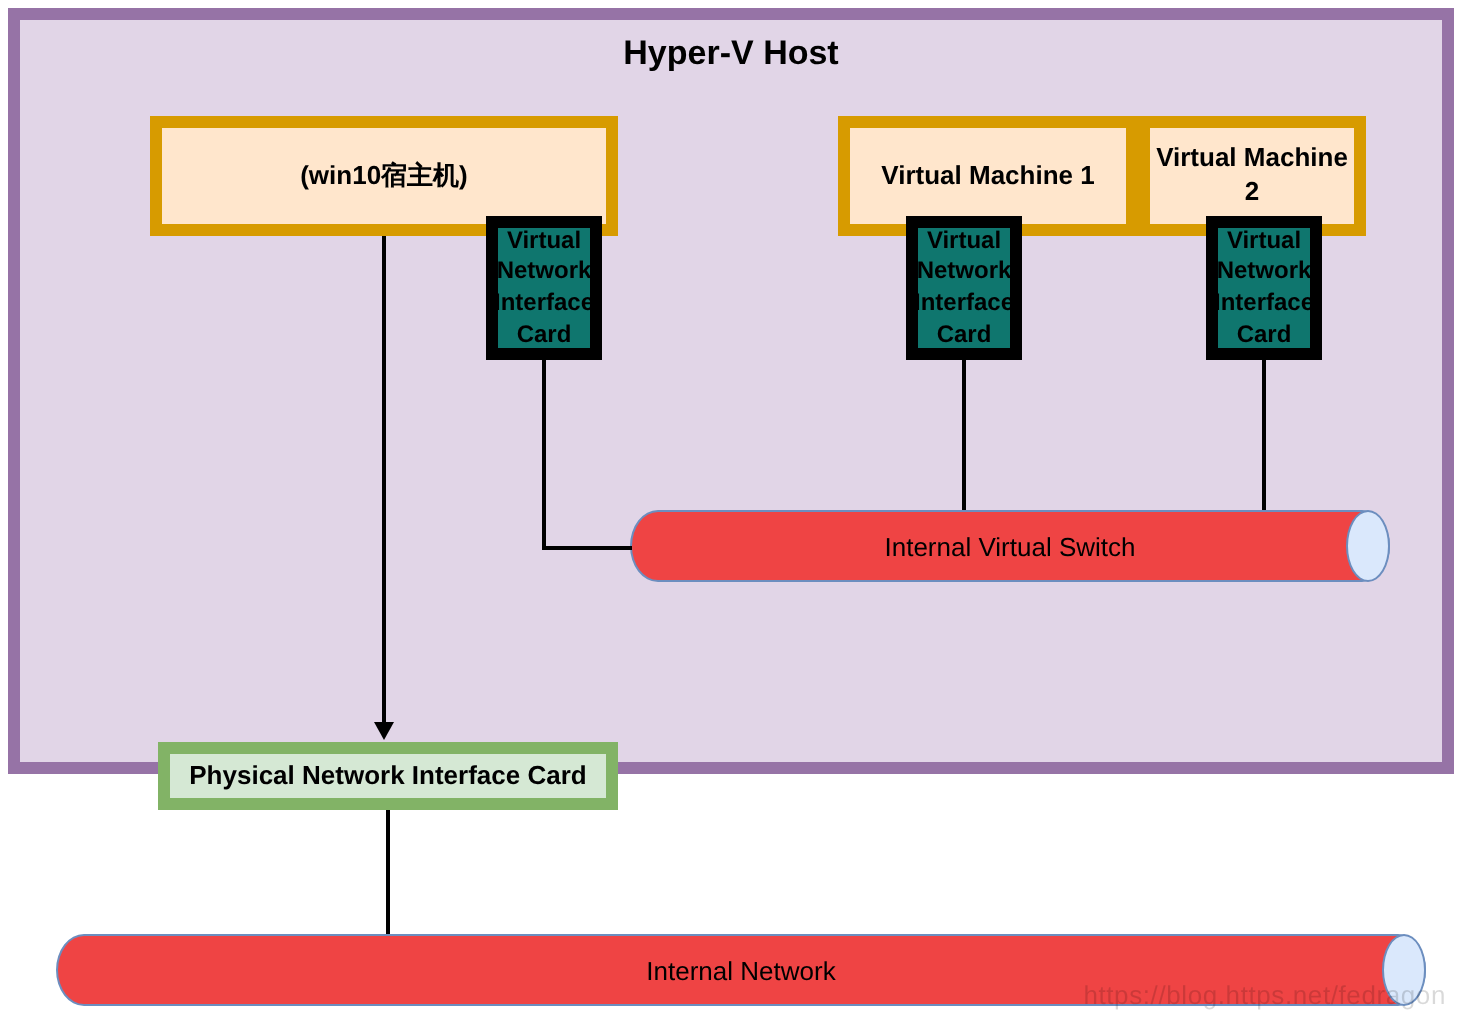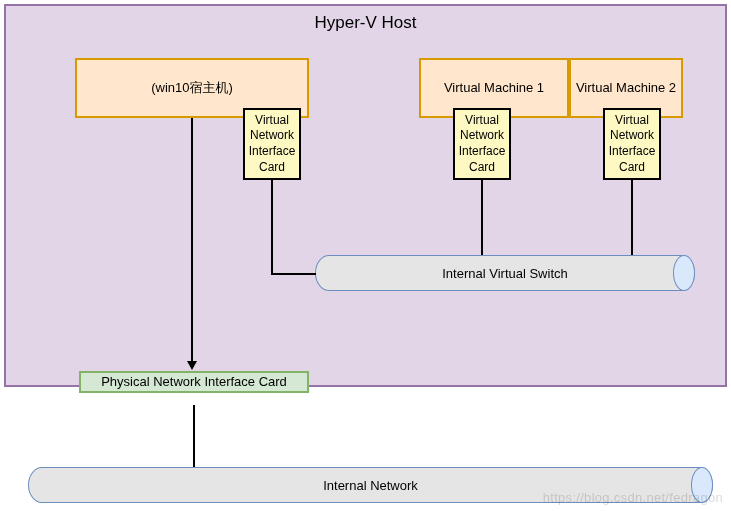--- a/index.html
+++ b/index.html
@@ -9,48 +9,49 @@
     height: 511px;
     font-family: Arial, Helvetica, sans-serif;
     font-size: 13px;
     color: #000;
     background: #fff;
     position: relative;
     overflow: hidden;
   }
   .box {
     position: absolute;
-    border: 2px solid #b91c1c;
+    border: 6px solid #b91c1c;
     box-sizing: border-box;
     text-align: center;
     display: flex;
     flex-direction: column;
     align-items: center;
     justify-content: center;
     line-height: 1.3;
+    font-weight: bold;
   }
   .host {
     background: #E1D5E7;
     border-color: #9673A6;
   }
   .orange {
     background: #FFE6CC;
     border-color: #D79B00;
   }
   .white {
-    background: #fef9c3;
+    background: #0f766e;
     border-color: #000;
   }
   .green {
     background: #D5E8D4;
     border-color: #82B366;
   }
   .cylinder {
     position: absolute;
-    background: #e5e5e5;
+    background: #ef4444;
     border: 1px solid #6C8EBF;
     border-radius: 14px / 50%;
     box-sizing: border-box;
     display: flex;
     align-items: center;
     justify-content: center;
     text-align: center;
   }
   .cylinder::before {
     content: "";
@@ -126,33 +127,33 @@
   <span>Virtual</span>
   <span>Network</span>
   <span>Interface</span>
   <span>Card</span>
 </div>
 
 <div class="cylinder" style="left:315px; top:255px; width:380px; height:36px;">
   <span style="position:relative; z-index:1;">Internal Virtual Switch</span>
 </div>
 
-<div class="box green" style="left:79px; top:371px; width:230px; height:22px;">
+<div class="box green" style="left:79px; top:371px; width:230px; height:34px;">
   <span>Physical Network Interface Card</span>
 </div>
 
 <div class="cylinder" style="left:28px; top:467px; width:685px; height:36px;">
   <span style="position:relative; z-index:1;">Internal Network</span>
 </div>
 
 <div class="line" style="left:191px; top:118px; width:1.5px; height:245px;"></div>
 <div class="arrowhead" style="left:187px; top:361px;"></div>
 
 <div class="line" style="left:271px; top:180px; width:1.5px; height:94px;"></div>
 <div class="line" style="left:271px; top:273px; width:45px; height:1.5px;"></div>
 
 <div class="line" style="left:481px; top:180px; width:1.5px; height:75px;"></div>
 
 <div class="line" style="left:631px; top:180px; width:1.5px; height:75px;"></div>
 
 <div class="line" style="left:193px; top:405px; width:1.5px; height:62px;"></div>
 
-<div class="watermark">https://blog.csdn.net/fedragon</div>
+<div class="watermark">https://blog.https.net/fedragon</div>
 
 </body></html>

